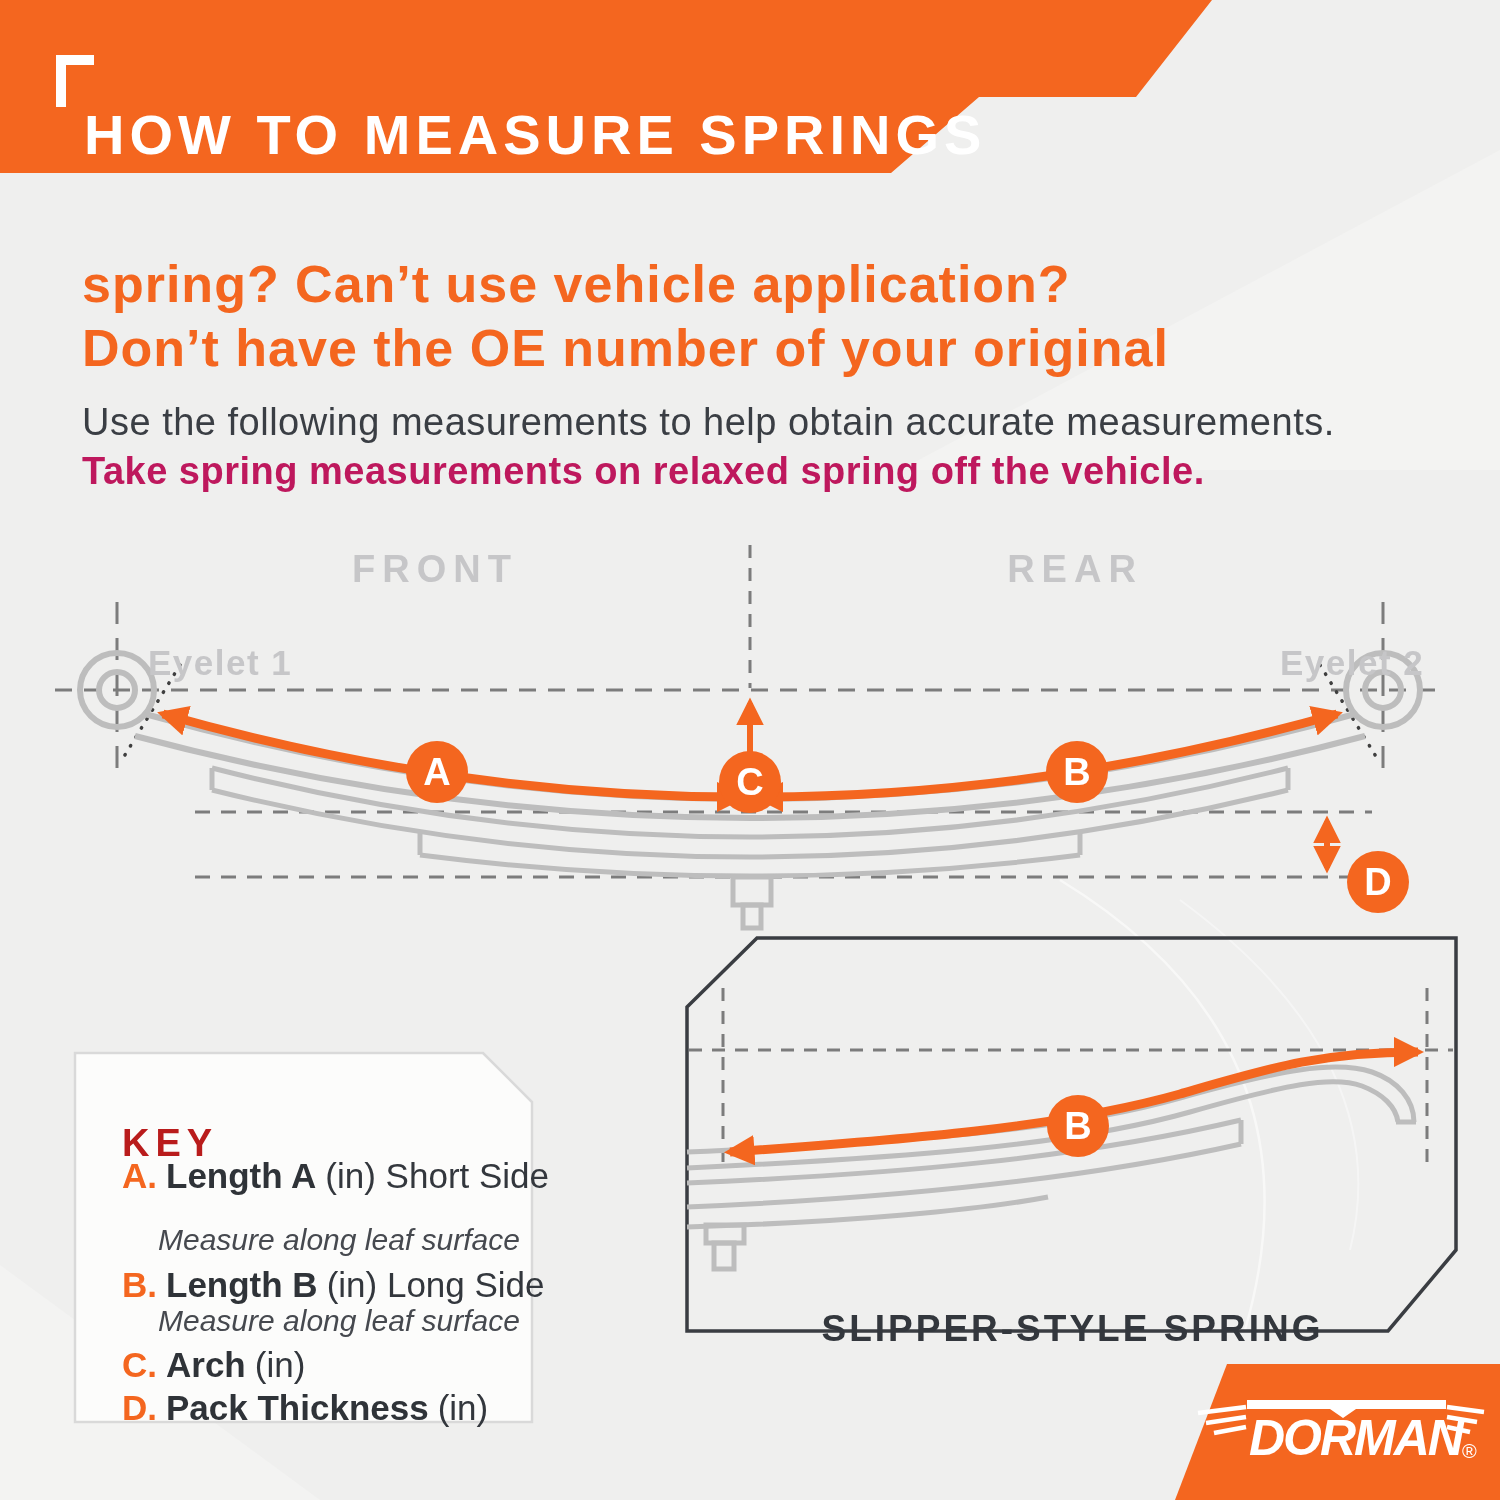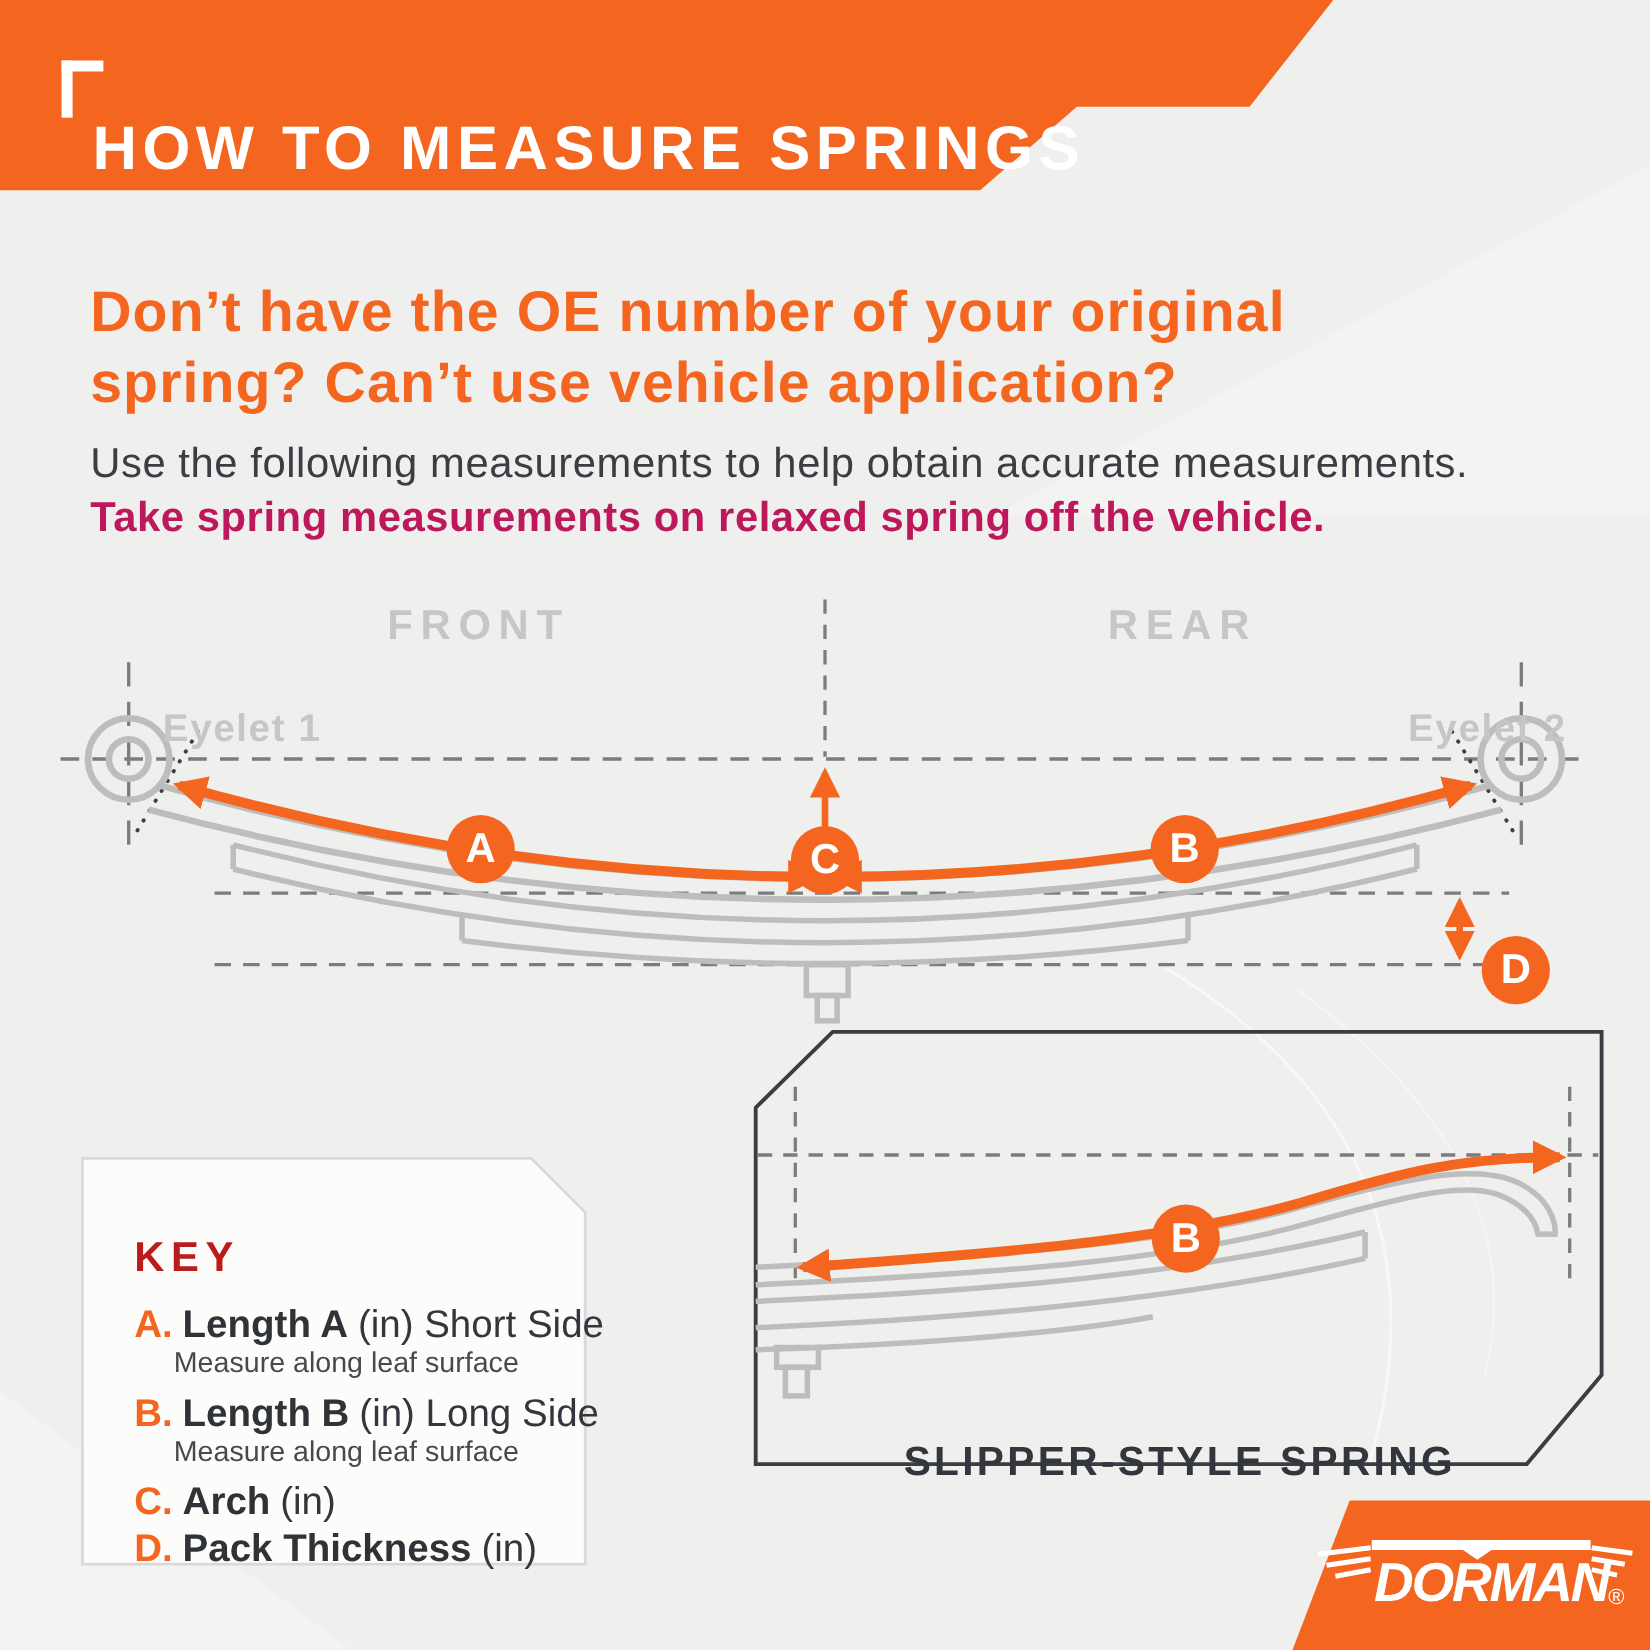--- a/index.html
+++ b/index.html
@@ -52,22 +52,22 @@
   .mB{left:1046px;top:705px;}
   .mD{left:1347px;top:815px;}
   .mBi{left:1047px;top:1059px;}
 
   
   .key-title{left:122px;top:1086px;font-size:38px;font-weight:800;letter-spacing:6px;color:#b91c1c;}
   .key-item{left:122px;font-size:35px;white-space:nowrap;}
   .key-item .letter{color:#F4661F;font-weight:800;margin-right:9px;}
   .key-item .name{color:#2F3338;font-weight:800;}
   .key-item .detail{color:#33373D;font-weight:400;margin-left:9px;}
-  .key-note{left:158px;font-size:26px;color:#46494F;white-space:nowrap;}
-  .ki-a{top:1148px;} .kn-a{top:1187px;}
+  .key-note{left:158px;font-size:30px;font-style:italic;color:#46494F;white-space:nowrap;}
+  .ki-a{top:1120px;} .kn-a{top:1187px;}
   .ki-b{top:1229px;} .kn-b{top:1268px;}
   .ki-c{top:1309px;} .ki-d{top:1352px;}
 
   
   .inset-title{
     left:687px;top:1272px;width:771px;text-align:center;
     font-size:37px;font-weight:700;letter-spacing:3px;color:#33373D;white-space:nowrap;
   }
 </style>
 </head>
@@ -176,22 +176,22 @@
       </g>
       <text x="1249" y="1455" font-family="Liberation Sans, sans-serif" font-size="50" font-weight="700" font-style="italic" letter-spacing="-2" fill="#FFFFFF">DORMAN</text>
       <text x="1462" y="1458" font-family="Liberation Sans, sans-serif" font-size="20" fill="#FFFFFF">®</text>
     </g>
   </g>
 </svg>
 
 <div class="abs header-title">HOW TO MEASURE SPRINGS</div>
 
 <div class="abs intro-heading">
+  <span>spring? Can’t use vehicle application?</span>
   <span>Don’t have the OE number of your original</span>
-  <span>spring? Can’t use vehicle application?</span>
 </div>
 
 <div class="abs intro-body">
   <span class="b1">Use the following measurements to help obtain accurate measurements.</span>
   <span class="b2">Take spring measurements on relaxed spring off the vehicle.</span>
 </div>
 
 <div class="abs dlabel front">FRONT</div>
 <div class="abs dlabel rear">REAR</div>
 <div class="abs dlabel eyelet1">Eyelet 1</div>

